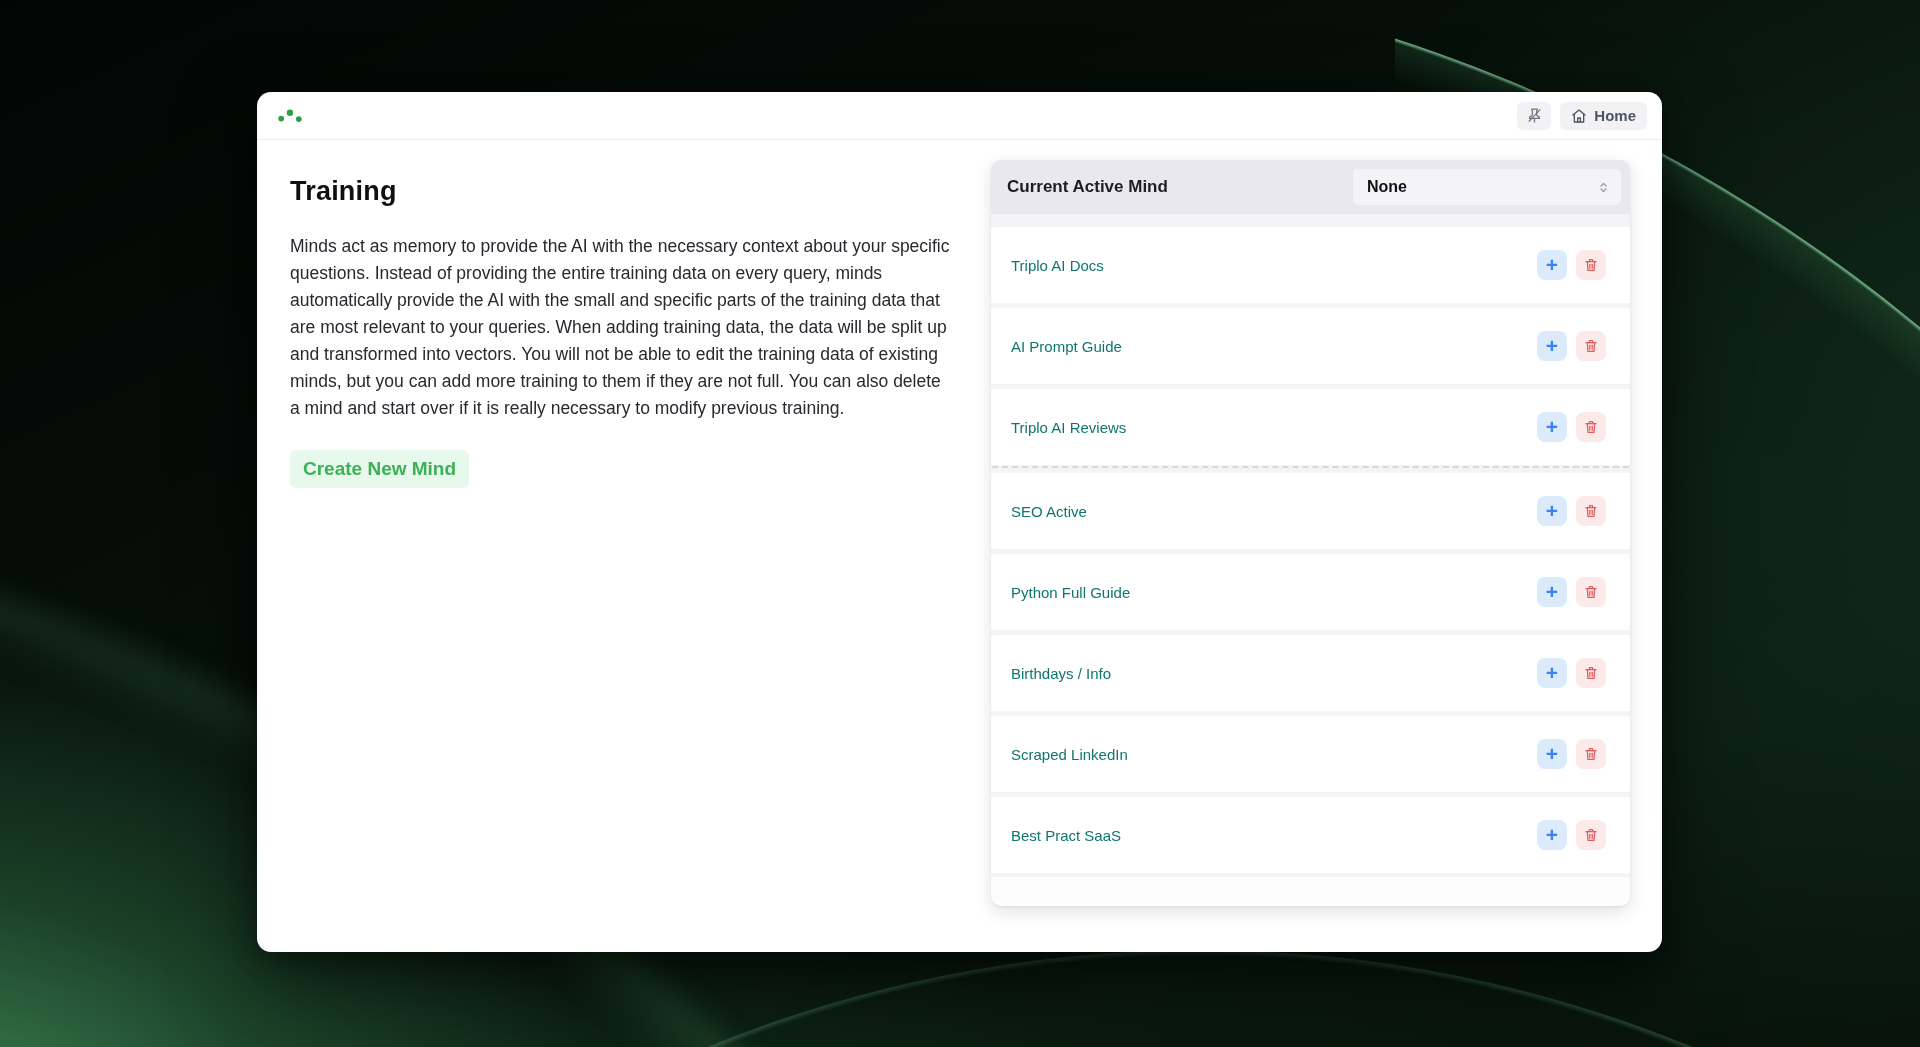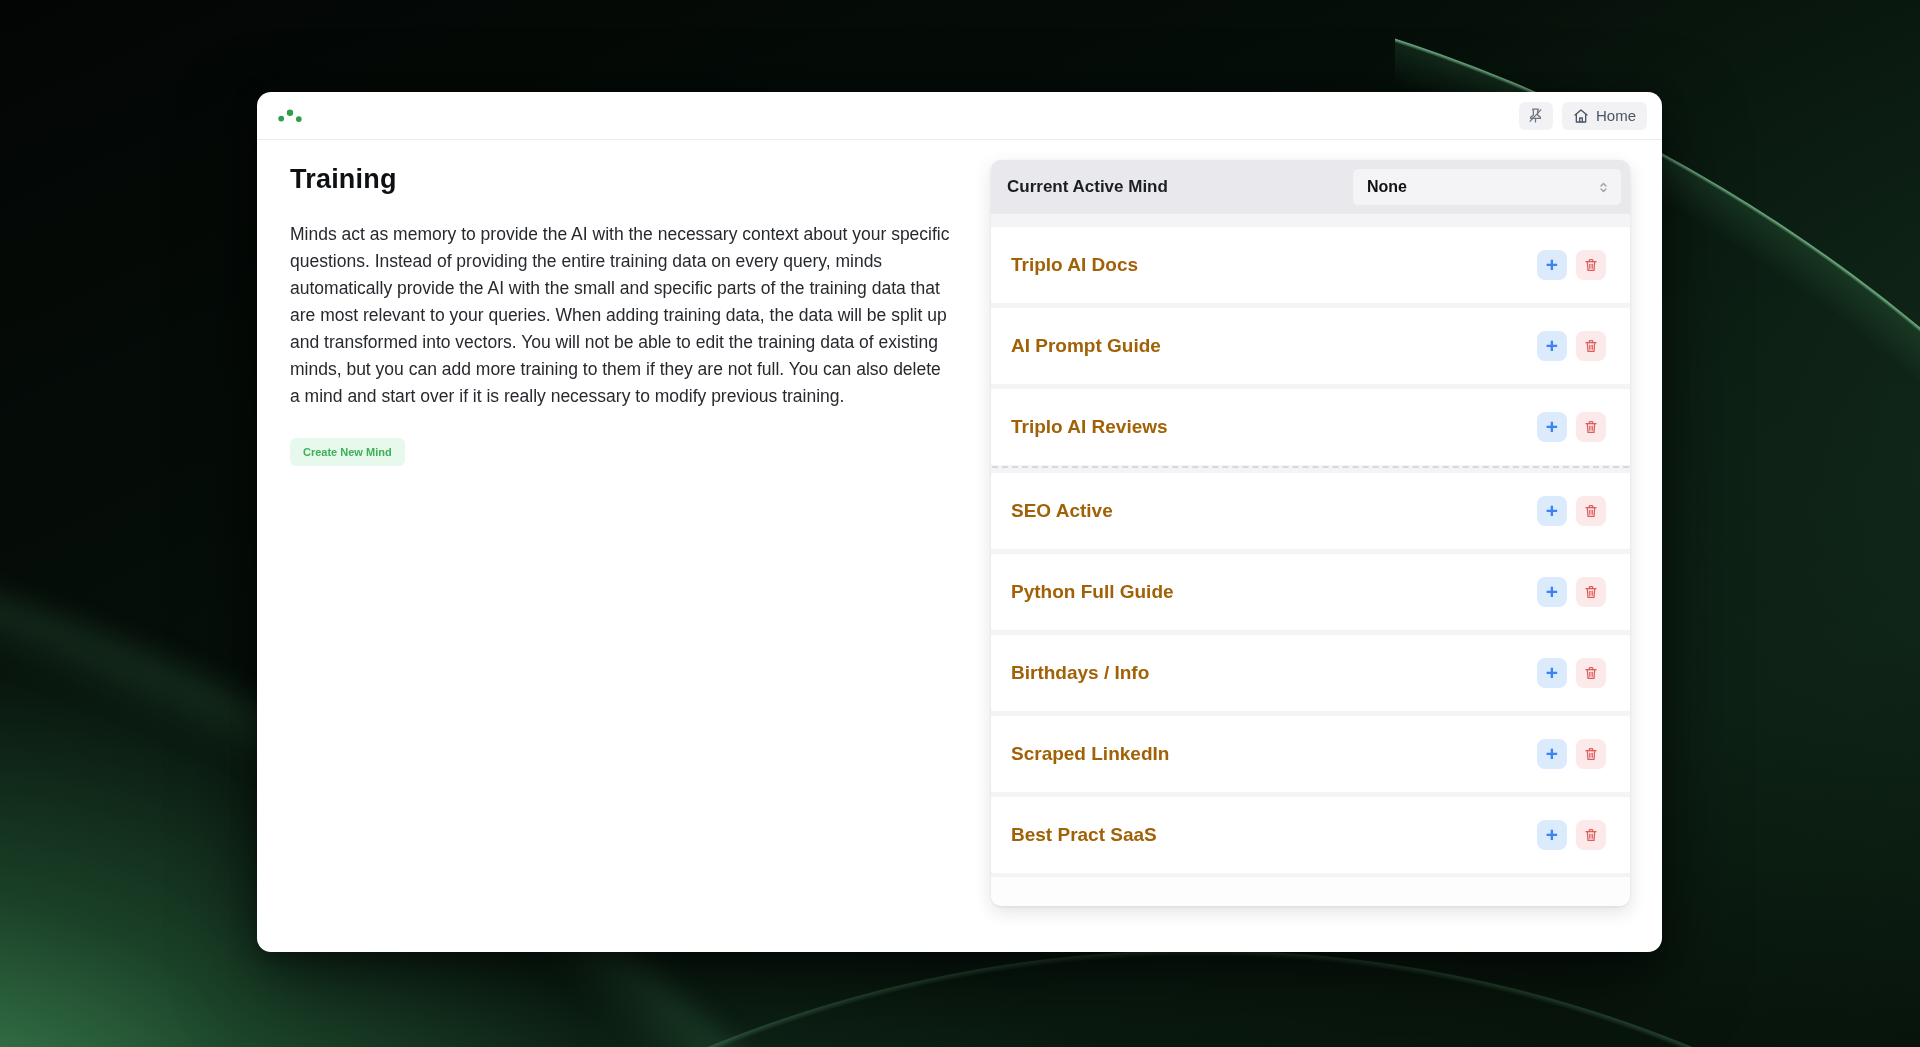--- a/index.html
+++ b/index.html
@@ -41,31 +41,31 @@
     box-shadow: 0 30px 80px rgba(0,0,0,.55), 0 6px 24px rgba(0,0,0,.35);
   }
   .win-header {
     height:48px; border-bottom:1px solid #ececee;
     display:flex; align-items:center; padding:0 15px 0 20px;
   }
   .logo { margin-right:auto; display:flex; align-items:center; }
   .hdr-btn {
     height:28px; border:none; border-radius:6px; background:#f2f2f4;
     display:flex; align-items:center; gap:7px; padding:0 11px;
-    color:#4b5563; font-size:15px; font-weight:400; cursor:pointer;
+    color:#4b5563; font-size:15px; font-weight:700; cursor:pointer;
   }
   .hdr-btn.icon-only { width:34px; justify-content:center; padding:0; margin-right:9px; }
 
   
-  .left-col { position:absolute; left:33px; top:72px; width:662px; }
+  .left-col { position:absolute; left:33px; top:84px; width:662px; }
   .page-title { font-size:27px; font-weight:700; color:#0e1013; letter-spacing:.2px; margin-bottom:26px; }
   .page-desc { font-size:17.5px; line-height:27px; color:#26292e; margin-bottom:28px; }
   .create-btn {
     background:#e7f8ec; color:#3cb155; border:none; border-radius:6px;
-    font-family:inherit; font-size:11px; font-weight:700; padding:8px 13px; cursor:pointer;
+    font-family:inherit; font-size:19px; font-weight:700; padding:8px 13px; cursor:pointer;
   }
 
   
   .panel {
     position:absolute; left:734px; top:68px; width:639px; height:746px;
     background:#f4f4f6; border-radius:10px;
     box-shadow: 0 6px 18px rgba(17,24,39,.12), 0 1px 3px rgba(0,0,0,.07);
   }
   .panel-header {
     height:54px; background:#e9e9ed; border-radius:10px 10px 0 0;
@@ -75,21 +75,21 @@
   .select {
     width:268px; height:36px; background:#f4f4f7; border-radius:5px; border:none;
     display:flex; align-items:center; justify-content:space-between;
     padding:0 10px 0 14px; font-size:16px; color:#101114; cursor:pointer;font-weight:bold;
   }
   .rows { padding-top:13px; }
   .row {
     height:76px; background:#ffffff; margin-bottom:5px; border-radius:2px;
     display:flex; align-items:center; justify-content:space-between; padding:0 24px 0 20px;
   }
-  .row-label { font-size:19px; color:#a16207;font-weight:bold; }
+  .row-label { font-size:15px; color:#0f766e; }
   .row-actions { display:flex; align-items:center; gap:9px; }
   .icon-btn {
     width:30px; height:30px; border:none; border-radius:8px; cursor:pointer;
     display:flex; align-items:center; justify-content:center;
   }
   .btn-plus { background:#dcebfc; color:#3b82f6; }
   .btn-plus .plus-glyph { font-size:21px; font-weight:600; line-height:1; margin-top:-2px; }
   .btn-trash { background:#fce9e9; color:#e05b5b; }
   .dashed-divider { height:0; border-top:2px dashed #d7d7dc; margin:-4px 1px 5px; }
   .panel-footer {

